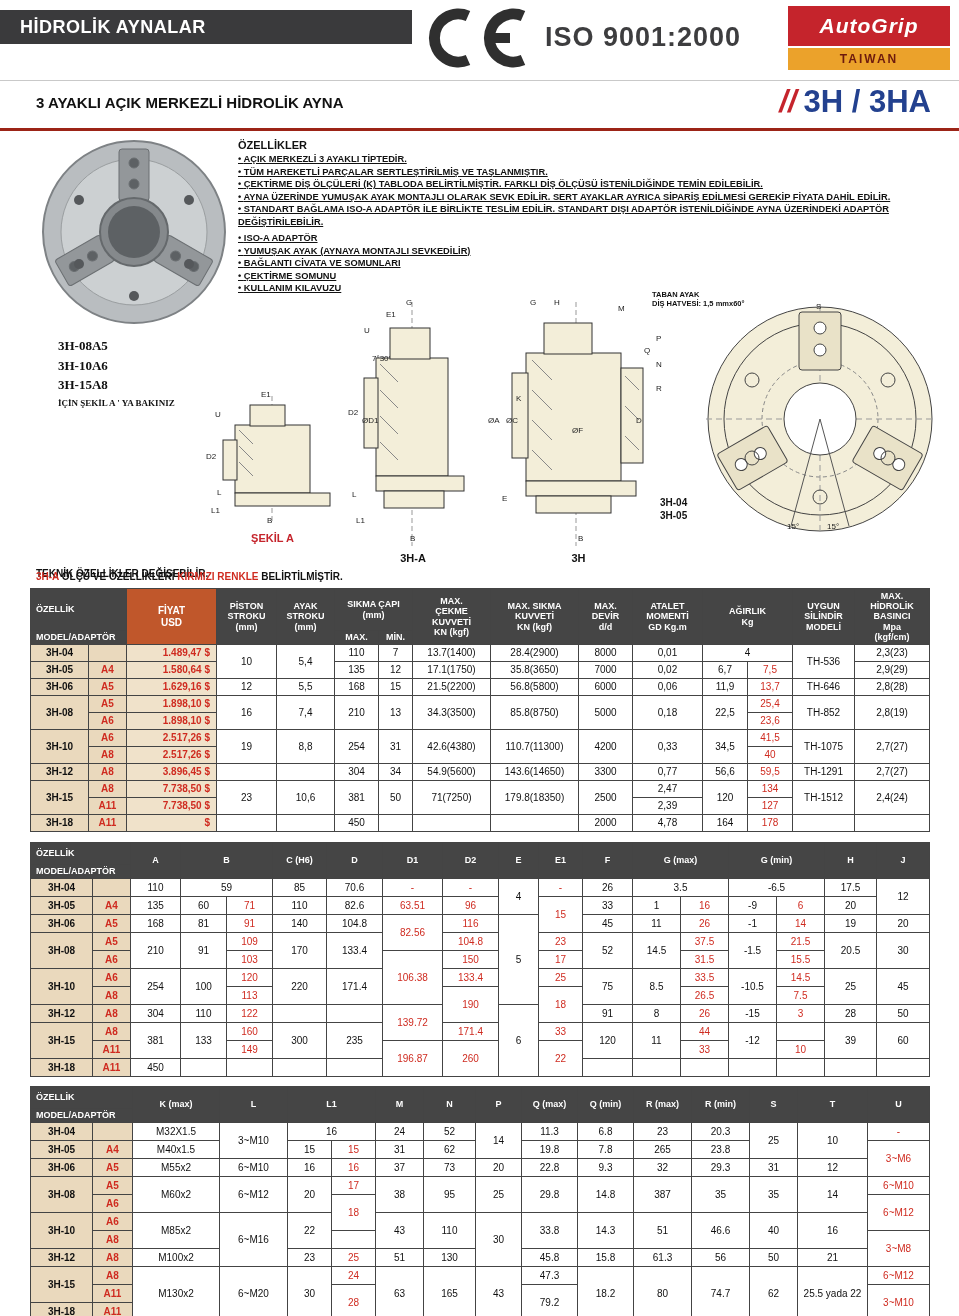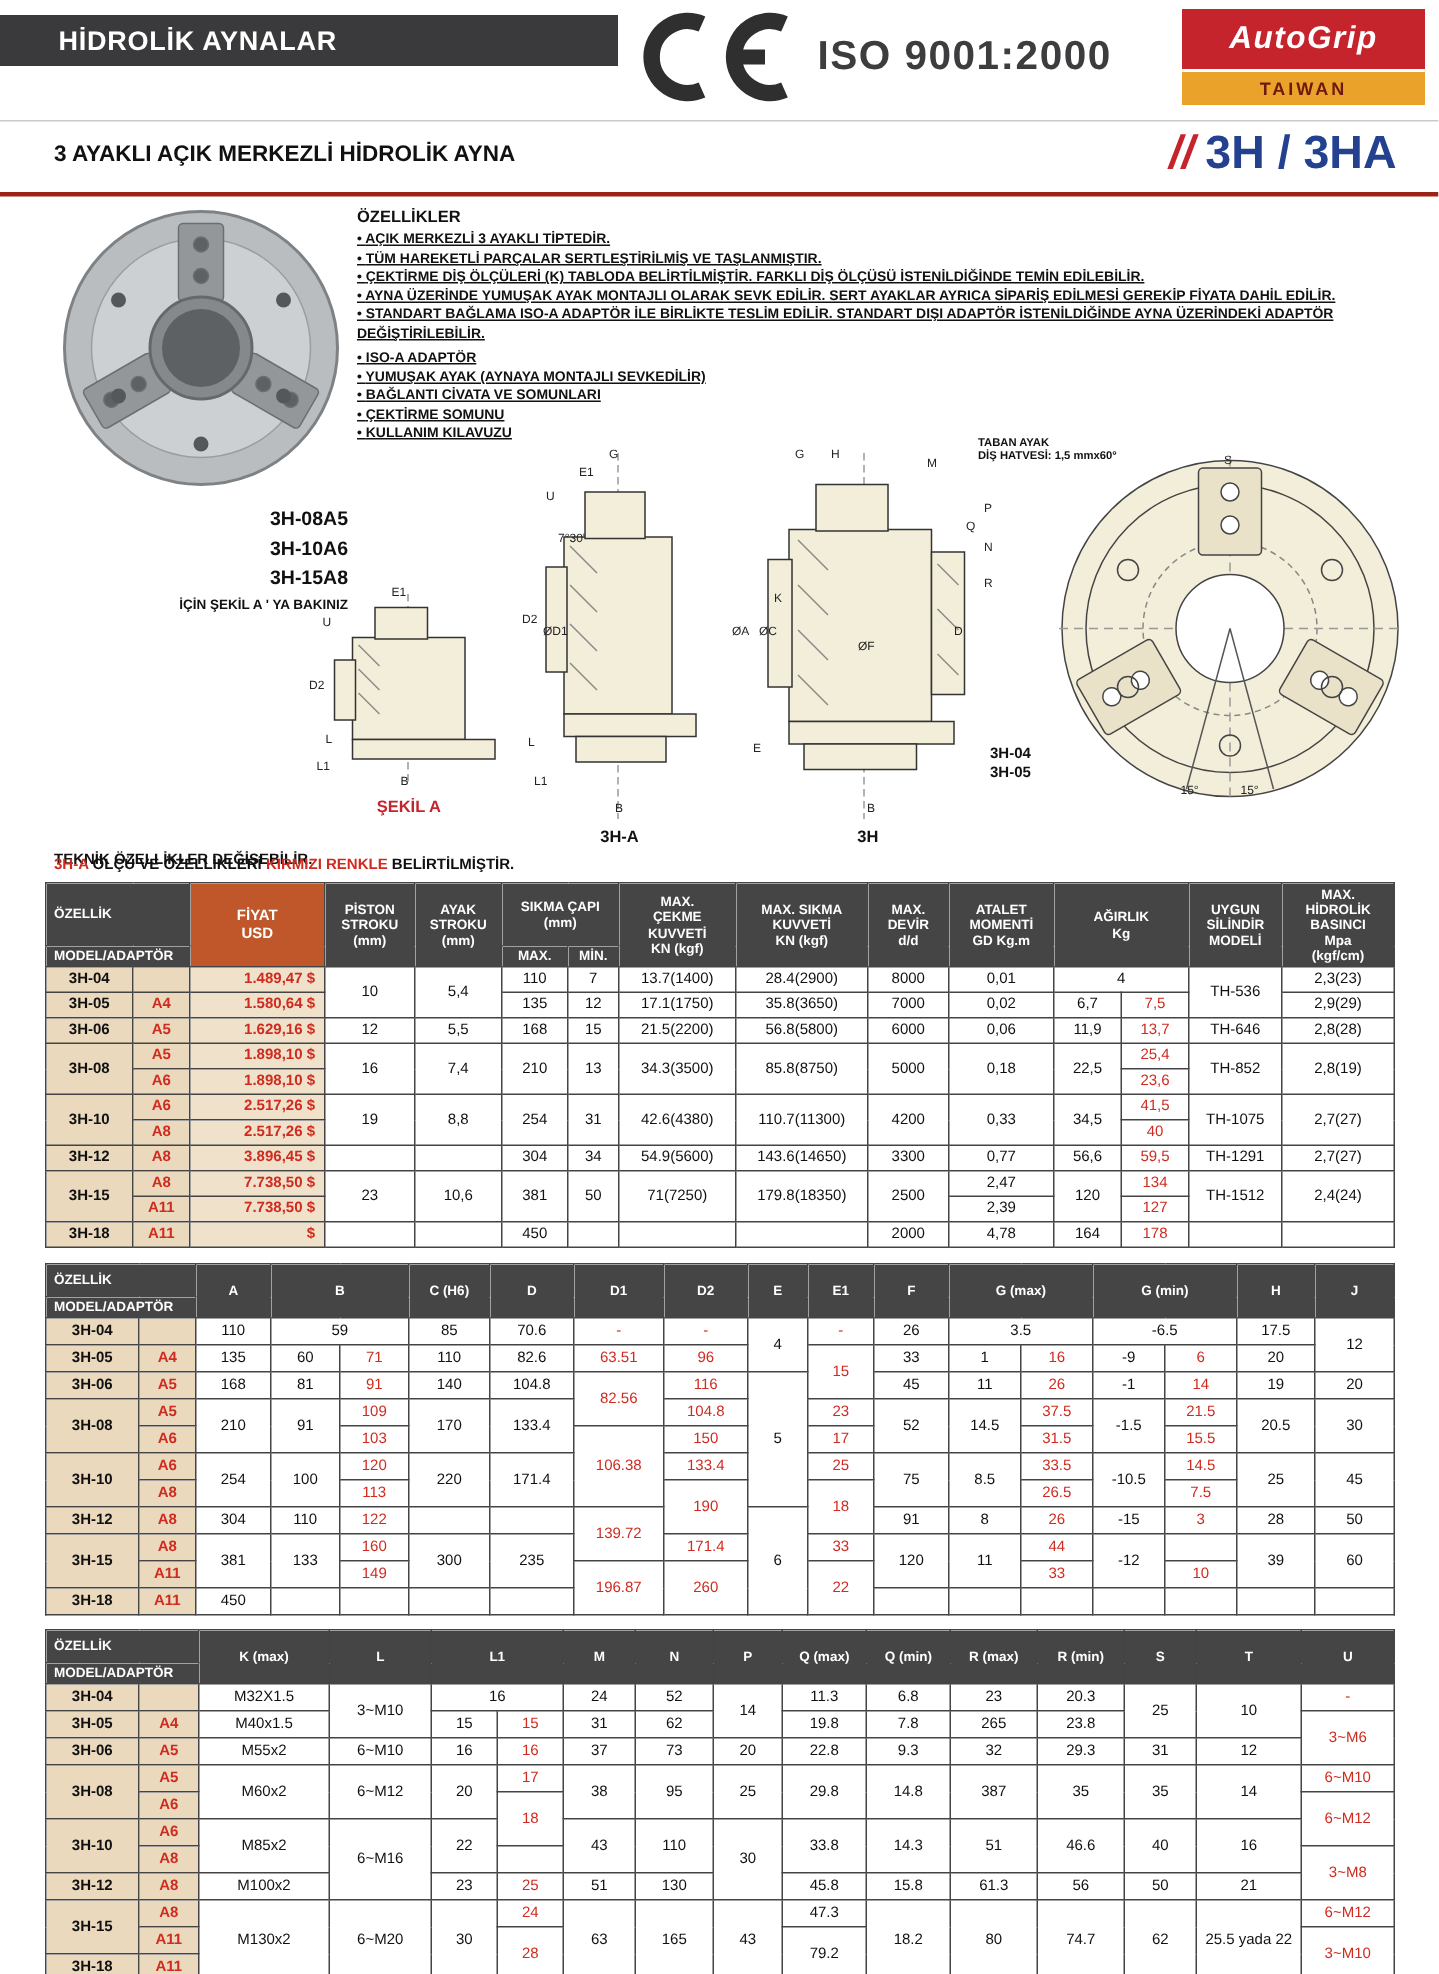--- a/index.html
+++ b/index.html
@@ -2,38 +2,38 @@
 <html><head>
 <meta charset="utf-8">
 <style>
   * { margin:0; padding:0; box-sizing:border-box; }
   html,body { width:959px; height:1316px; }
   body { font-family:"Liberation Sans", sans-serif; background:#fff; position:relative; overflow:hidden; color:#111; }
   .abs { position:absolute; }
 
   
   .top-bar { left:0; top:10px; width:412px; height:34px; background:#3a3a3c; color:#fff;
-             font-size:18px; font-weight:bold; line-height:34px; padding-left:39px; letter-spacing:.5px; }
+             font-size:18px; font-weight:bold; line-height:34px; padding-left:20px; letter-spacing:.5px; }
   .ce-box { left:420px; top:8px; width:112px; height:60px; }
   .iso-text { left:545px; top:22px; font-size:27px; font-weight:bold; color:#3d3d3f; letter-spacing:1px; }
   .brand-box { left:788px; top:6px; width:162px; height:40px; background:#c5242c; display:flex; align-items:center; justify-content:center; }
   .brand-box span { color:#fff; font-weight:bold; font-style:italic; font-size:21px; letter-spacing:1px; }
   .taiwan-bar { left:788px; top:48px; width:162px; height:22px; background:#eba22b; color:#6d1a0e;
                 font-weight:bold; font-size:12px; text-align:center; line-height:22px; letter-spacing:2px; }
   .header-divider { left:0; top:80px; width:959px; height:1px; background:#c9c9c9; }
 
   .section-title { left:36px; top:94px; font-size:15px; font-weight:bold; }
   .model-badge { right:28px; top:84px; font-size:31px; font-weight:bold; }
   .model-badge .sl { color:#c5242c; font-style:italic; margin-right:7px; }
   .model-badge .cd { color:#23418f; }
   .red-rule { left:0; top:128px; width:959px; height:3px; background:#9c2417; }
 
   
   .chuck { left:38px; top:136px; width:192px; height:192px; }
-  .model-ref { left:72px; top:336px; width:160px; text-align:right; }
+  .model-ref { left:58px; top:336px; width:160px; text-align:left;font-family:Liberation Serif, serif; }
   .model-ref .lines div { font-size:13px; font-weight:bold; line-height:1.5; }
   .model-ref .note { font-size:9px; font-weight:bold; margin-top:3px; }
 
   
   .features { left:238px; top:139px; width:698px; }
   .features h3 { font-size:11px; font-weight:bold; margin:0 0 2px 0; }
   .features ul { list-style:none; margin-bottom:4px; }
   .features li { font-size:9.3px; font-weight:bold; line-height:1.35;text-decoration:underline; }
   .features li::before { content:"• "; }
 

